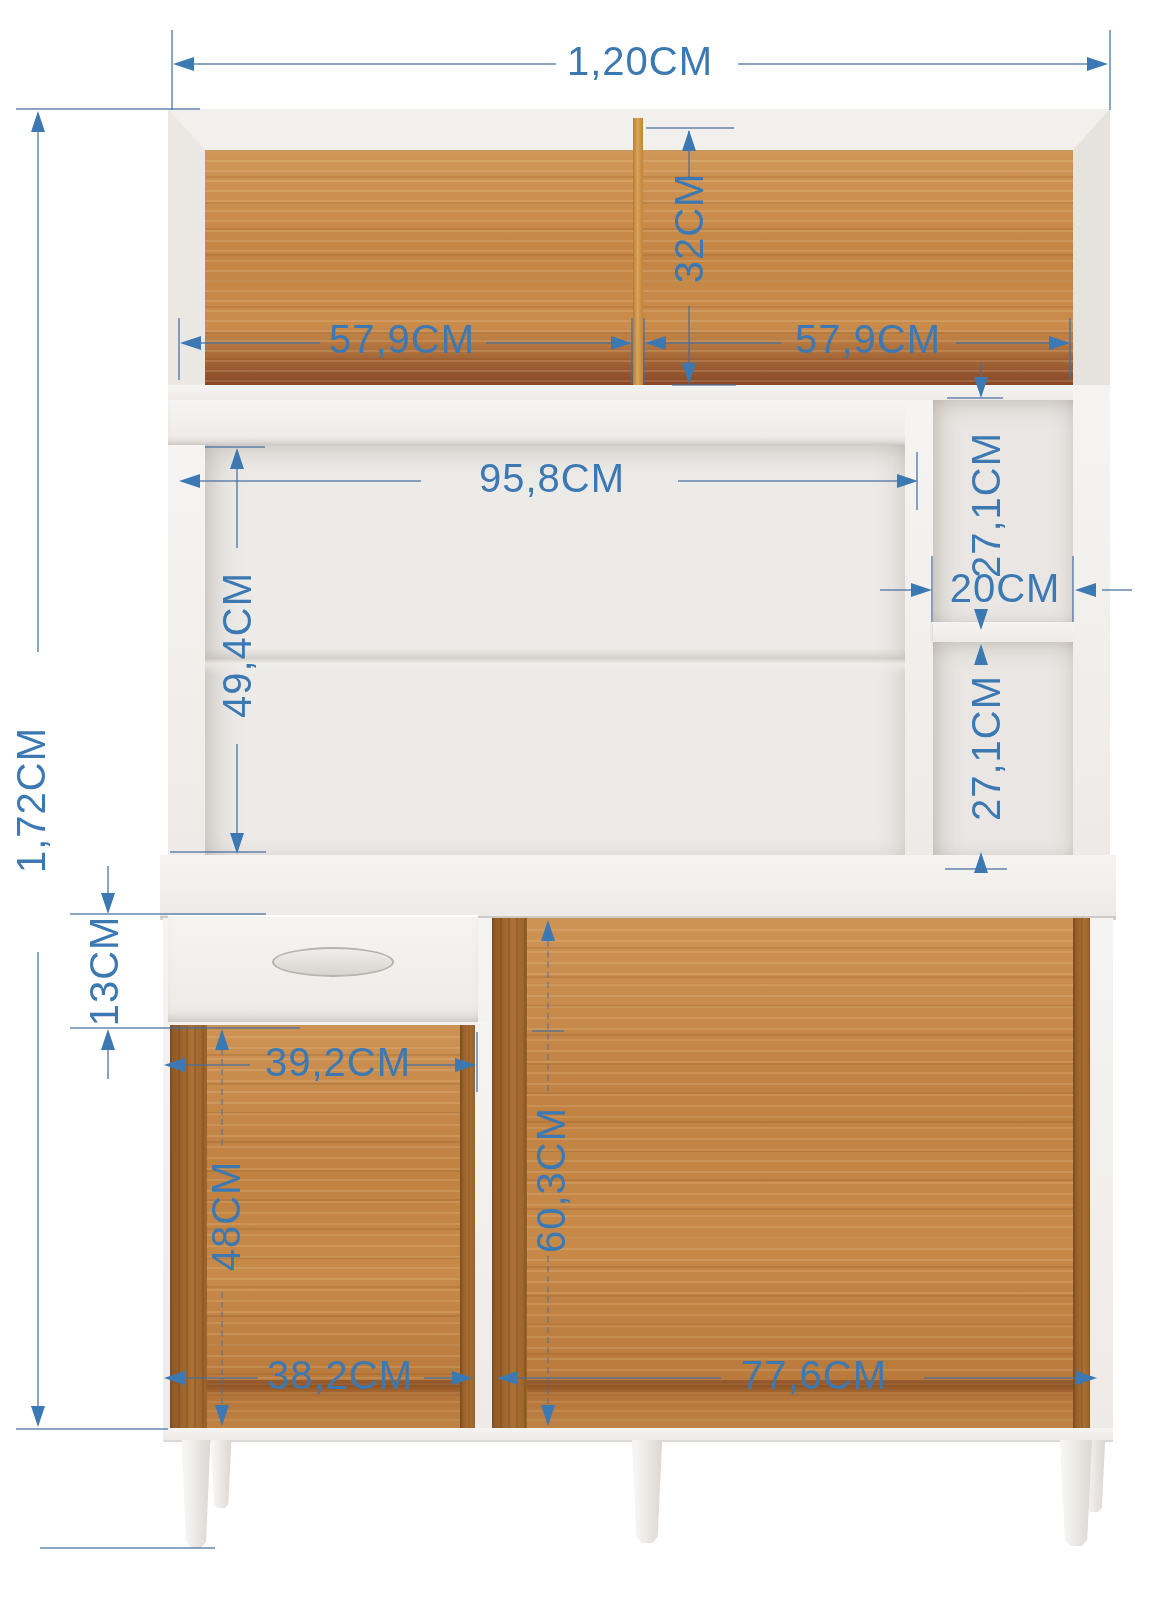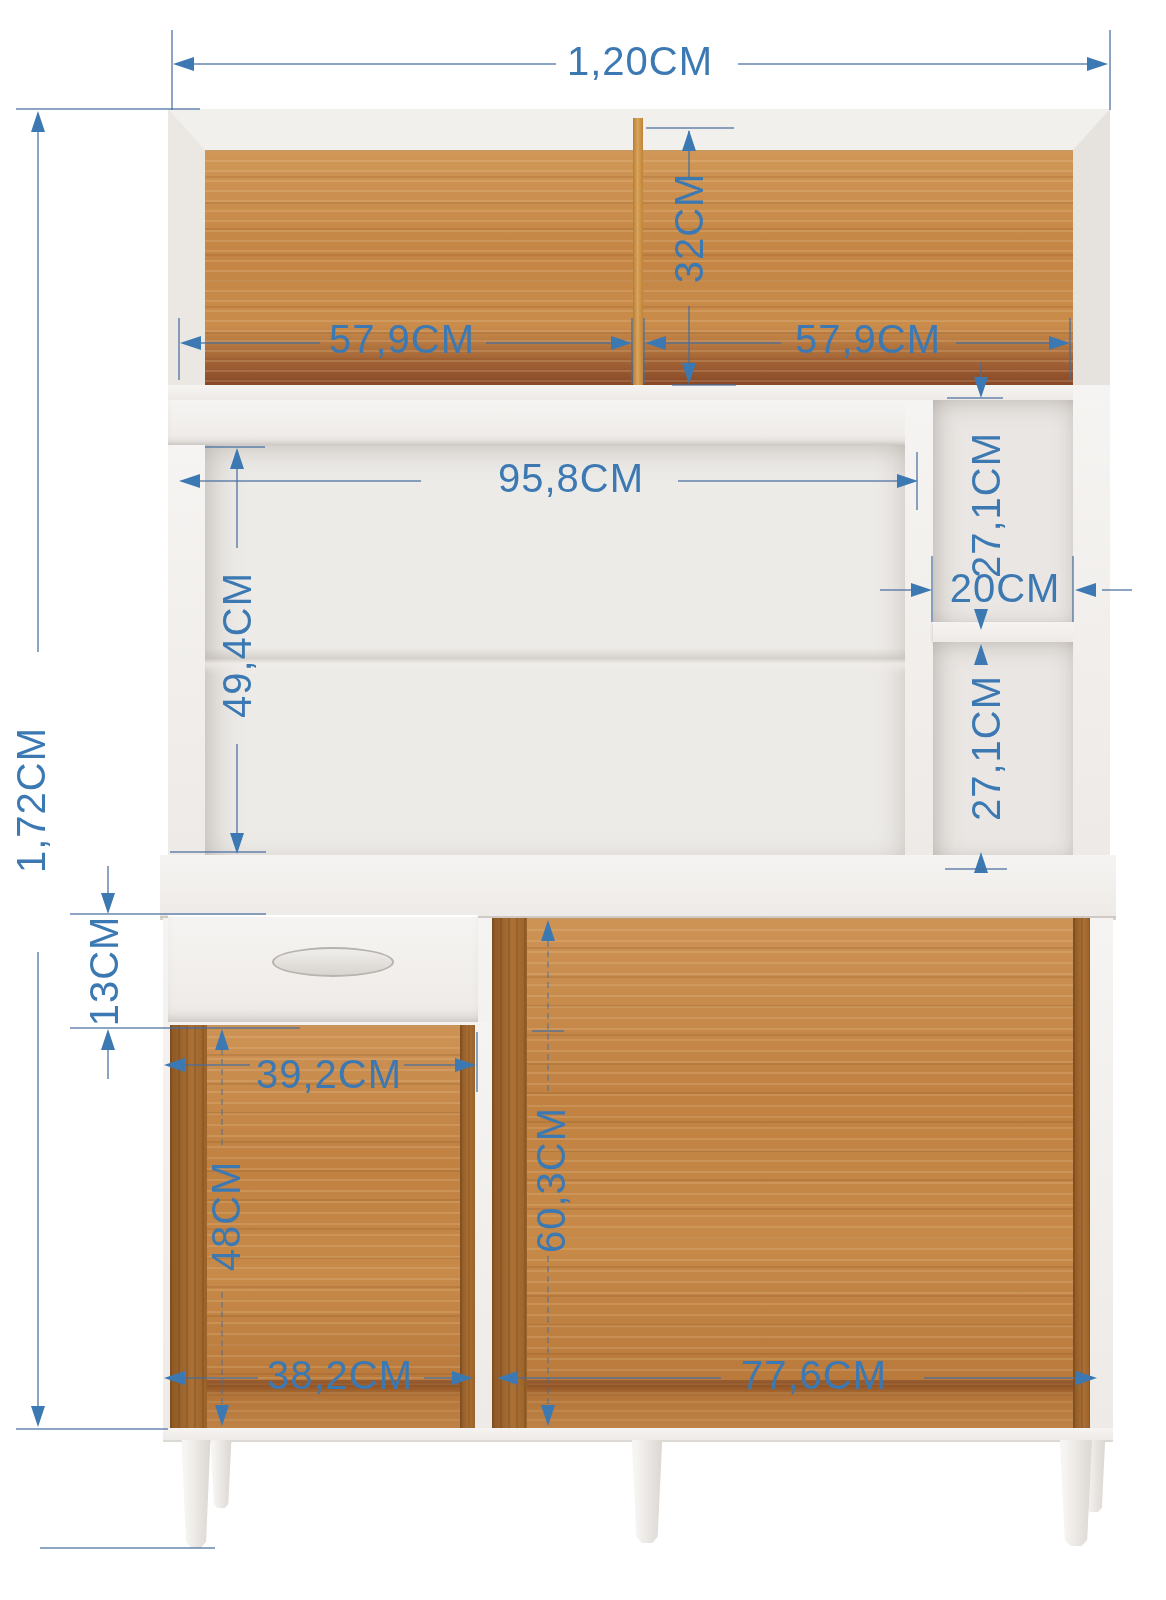--- a/index.html
+++ b/index.html
@@ -136,21 +136,21 @@
   <i class="vl" style="left:1069px;top:318px;height:62px;"></i>
   <i class="al" style="left:645px;top:336px;"></i>
   <i class="ar" style="left:1049px;top:336px;"></i>
   <span class="lb" style="left:868px;top:339px;">57,9CM</span>
 
   <i class="hl" style="left:183px;top:480px;width:238px;"></i>
   <i class="hl" style="left:678px;top:480px;width:236px;"></i>
   <i class="vl" style="left:916px;top:452px;height:58px;"></i>
   <i class="al" style="left:179px;top:474px;"></i>
   <i class="ar" style="left:897px;top:474px;"></i>
-  <span class="lb" style="left:571px;top:478px;text-align:right;">95,8CM</span>
+  <span class="lb" style="left:552px;top:478px;text-align:right;">95,8CM</span>
 
   <i class="hl" style="left:205px;top:446px;width:60px;"></i>
   <i class="vl" style="left:236px;top:466px;height:82px;"></i>
   <i class="vl" style="left:236px;top:744px;height:98px;"></i>
   <i class="hl" style="left:170px;top:851px;width:96px;"></i>
   <i class="au" style="left:230px;top:448px;"></i>
   <i class="ad" style="left:230px;top:833px;"></i>
   <span class="lbv" style="left:237px;top:645px;">49,4CM</span>
 
   <i class="vl" style="left:980px;top:362px;height:20px;"></i>
@@ -178,21 +178,21 @@
   <i class="au" style="left:101px;top:1029px;"></i>
   <i class="vl" style="left:107px;top:1049px;height:30px;"></i>
   <i class="hl" style="left:70px;top:1027px;width:230px;"></i>
   <span class="lbv" style="left:104px;top:971px;">13CM</span>
 
   <i class="al" style="left:164px;top:1058px;"></i>
   <i class="hl" style="left:184px;top:1064px;width:66px;"></i>
   <i class="hl" style="left:404px;top:1064px;width:60px;"></i>
   <i class="ar" style="left:455px;top:1058px;"></i>
   <i class="vl" style="left:476px;top:1032px;height:60px;"></i>
-  <span class="lb" style="left:329px;top:1062px;margin-top:12px;">39,2CM</span>
+  <span class="lb" style="left:338px;top:1062px;">39,2CM</span>
 
   <i class="au" style="left:215px;top:1029px;"></i>
   <i class="vld" style="left:221px;top:1049px;height:96px;"></i>
   <i class="vld" style="left:221px;top:1292px;height:112px;"></i>
   <i class="ad" style="left:215px;top:1405px;"></i>
   <span class="lbv" style="left:226px;top:1216px;">48CM</span>
 
   <i class="au" style="left:541px;top:920px;"></i>
   <i class="vld" style="left:547px;top:941px;height:150px;"></i>
   <i class="hl" style="left:532px;top:1030px;width:32px;"></i>

